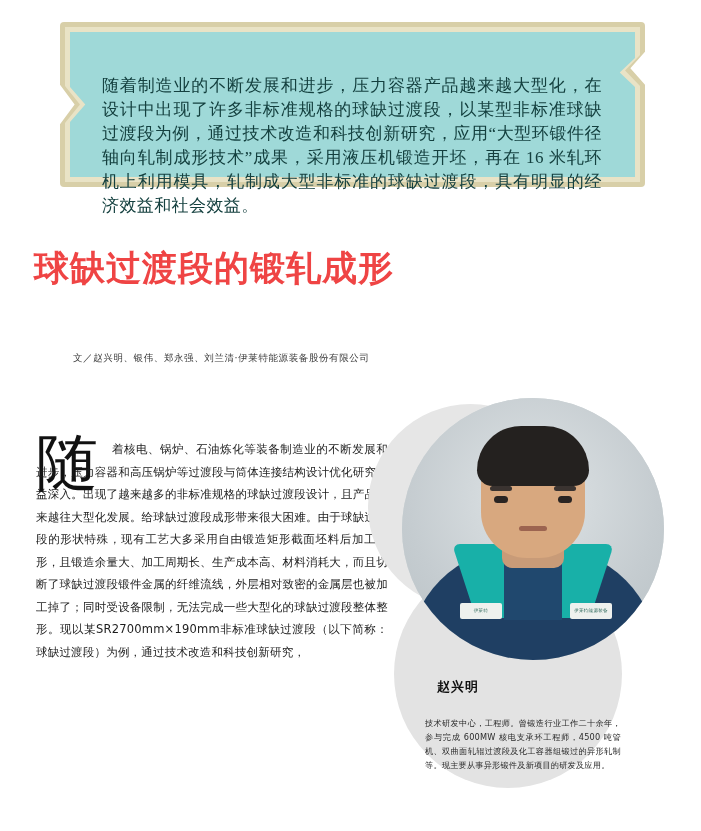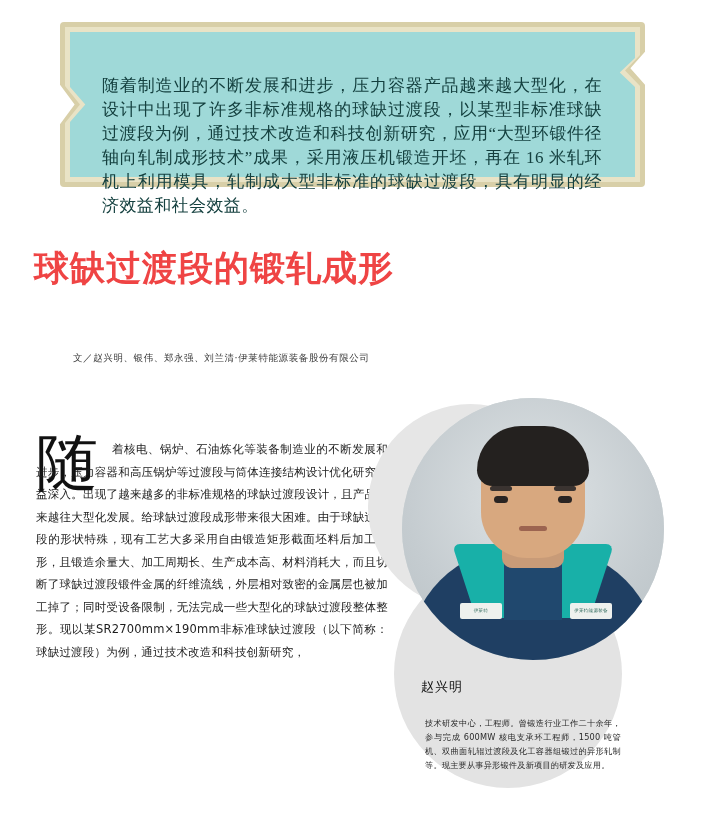--- a/index.html
+++ b/index.html
@@ -250,24 +250,24 @@
     text-align: center;
     line-height: 16px;
     letter-spacing: 0.3px;
   }
   .ph-badge-l { left: 58px; }
   .ph-badge-r { right: 52px; }
 
   
   .name-label {
     position: absolute;
-    left: 421px;
+    left: 437px;
     top: 678px;
     font-size: 13px;
-    font-weight: normal;
+    font-weight: bold;
     color: #111;
     letter-spacing: 1px;
   }
 
   
   .bio {
     position: absolute;
     left: 425px;
     top: 716px;
     width: 196px;
@@ -314,13 +314,13 @@
   <div class="ph-brow-l"></div>
   <div class="ph-brow-r"></div>
   <div class="ph-eye-l"></div>
   <div class="ph-eye-r"></div>
   <div class="ph-mouth"></div>
   <div class="ph-badge-l">伊莱特</div>
   <div class="ph-badge-r">伊莱特能源装备</div>
 </div>
 
 <div class="name-label">赵兴明</div>
-<div class="bio">技术研发中心，工程师。曾锻造行业工作二十余年，参与完成 600MW 核电支承环工程师，1500 吨管机、双曲面轧辊过渡段及化工容器组锻过的异形轧制等。现主要从事异形锻件及新项目的研发及应用。</div>
+<div class="bio">技术研发中心，工程师。曾锻造行业工作二十余年，参与完成 600MW 核电支承环工程师，4500 吨管机、双曲面轧辊过渡段及化工容器组锻过的异形轧制等。现主要从事异形锻件及新项目的研发及应用。</div>
 
 </body></html>

